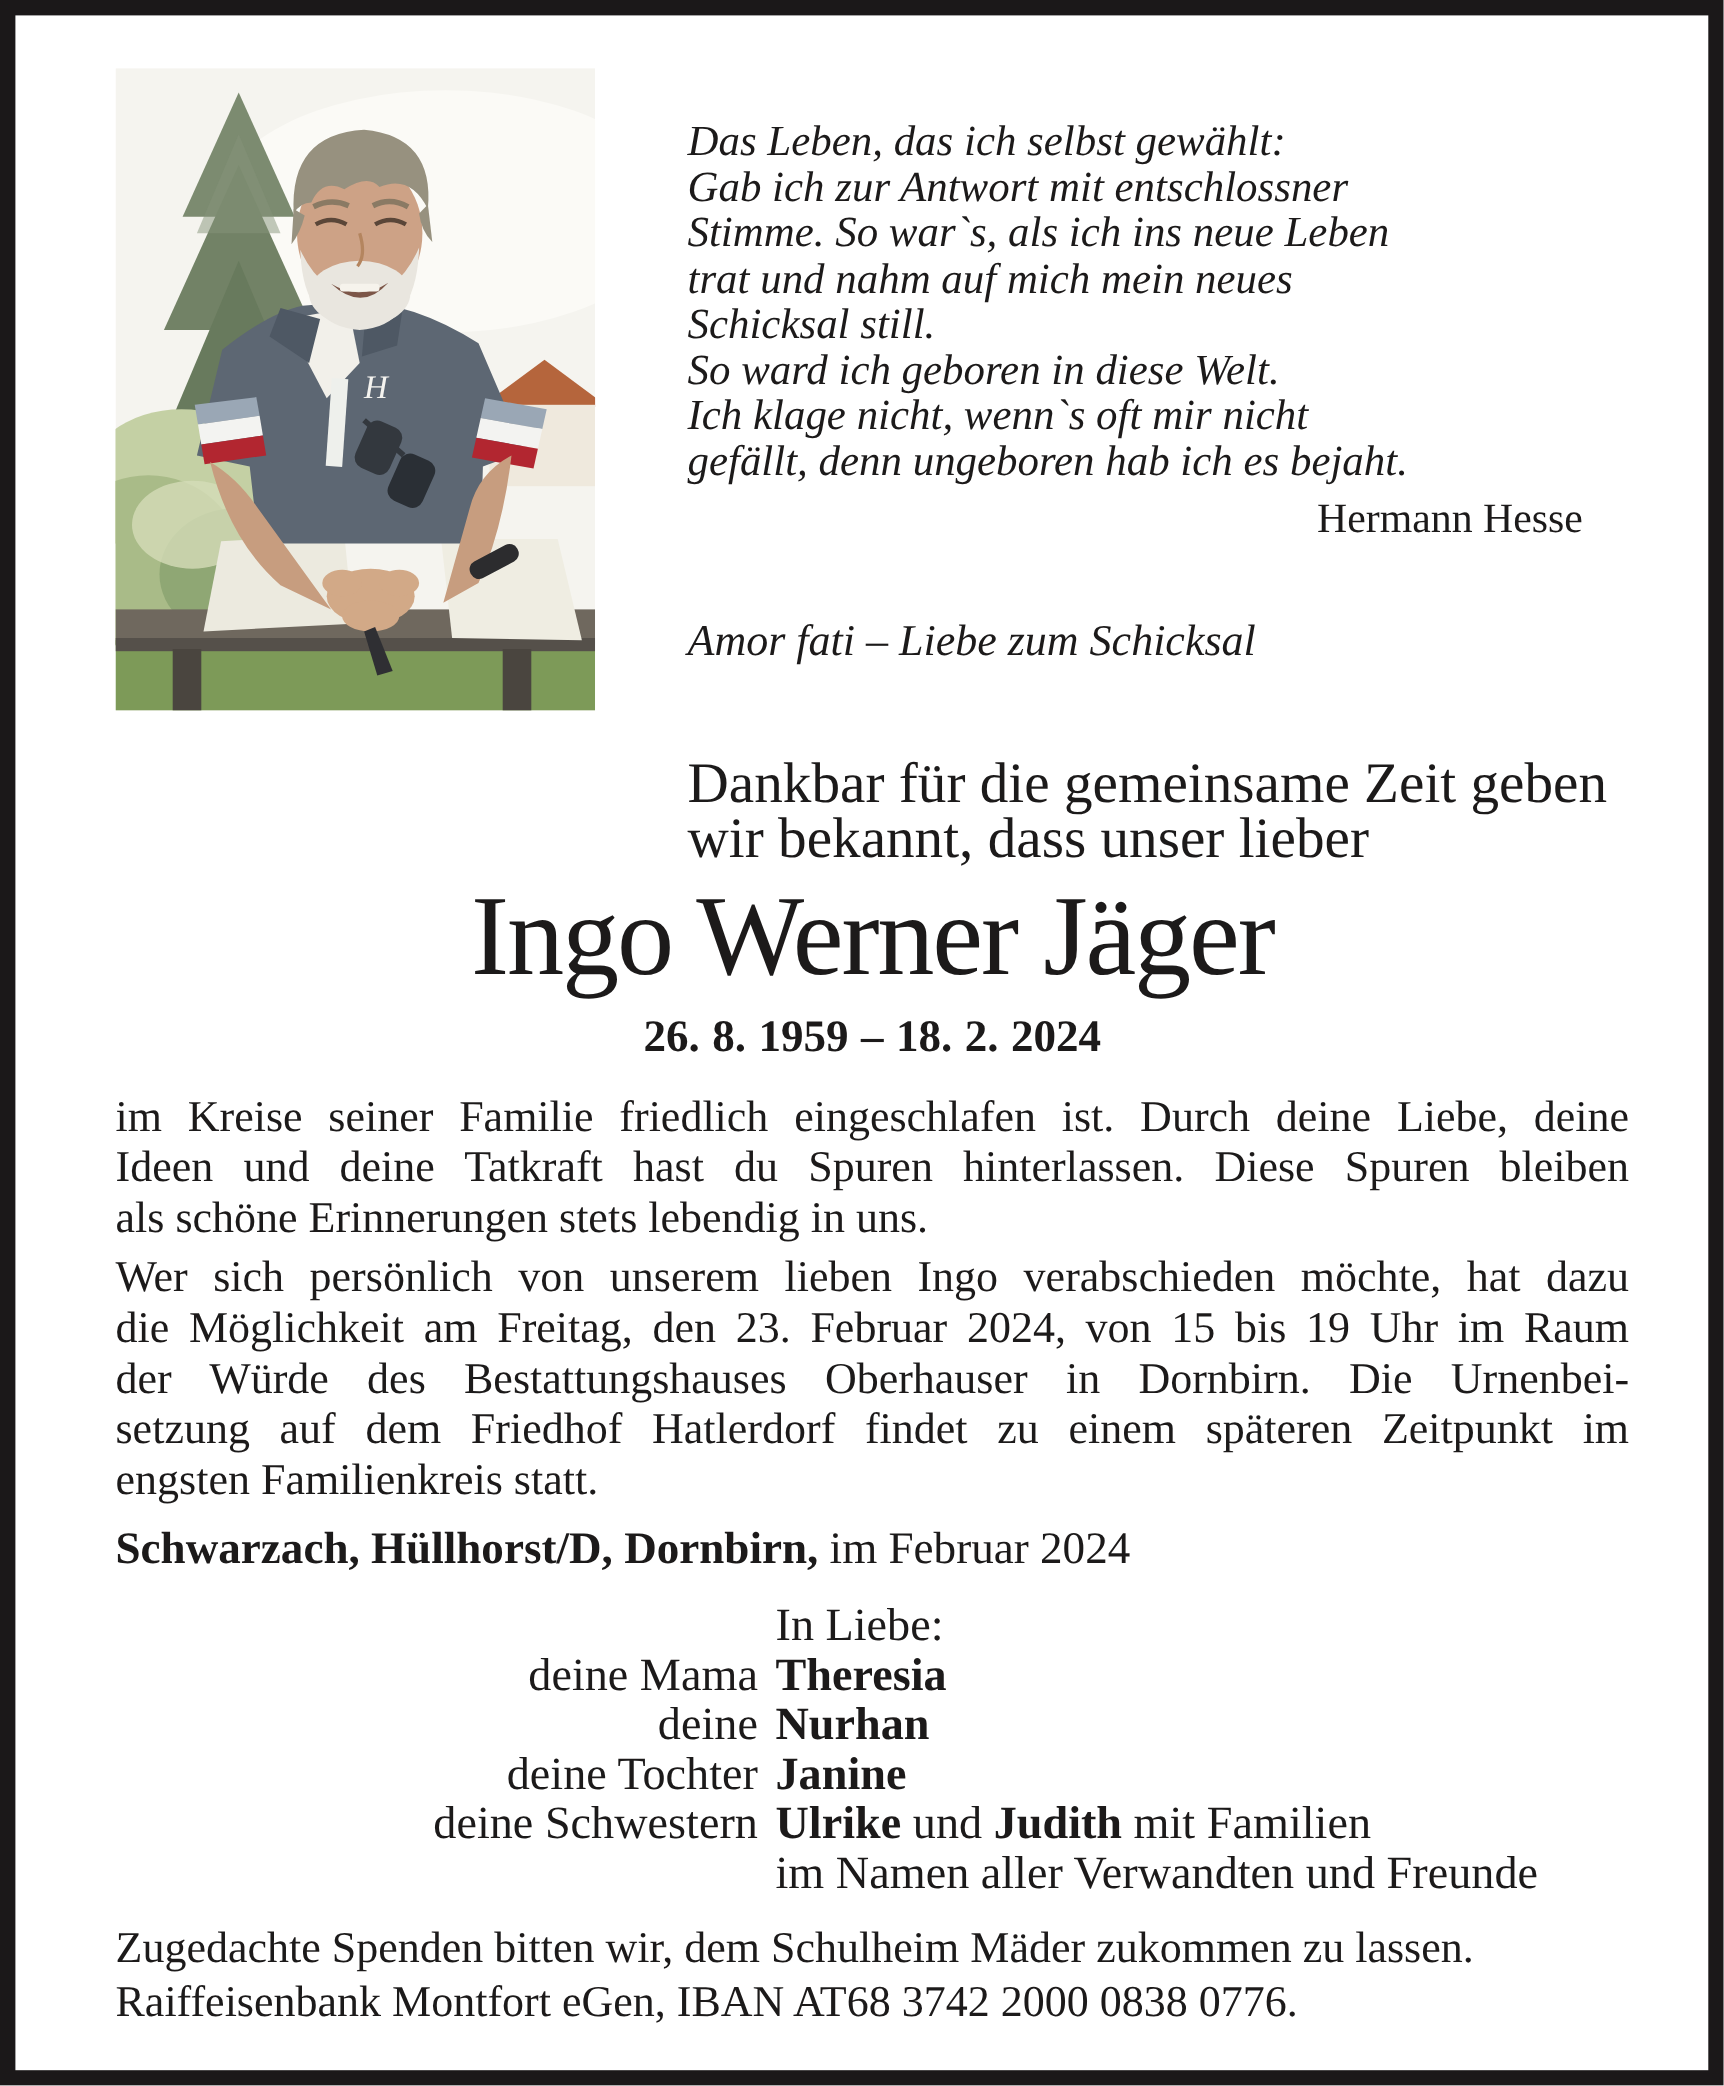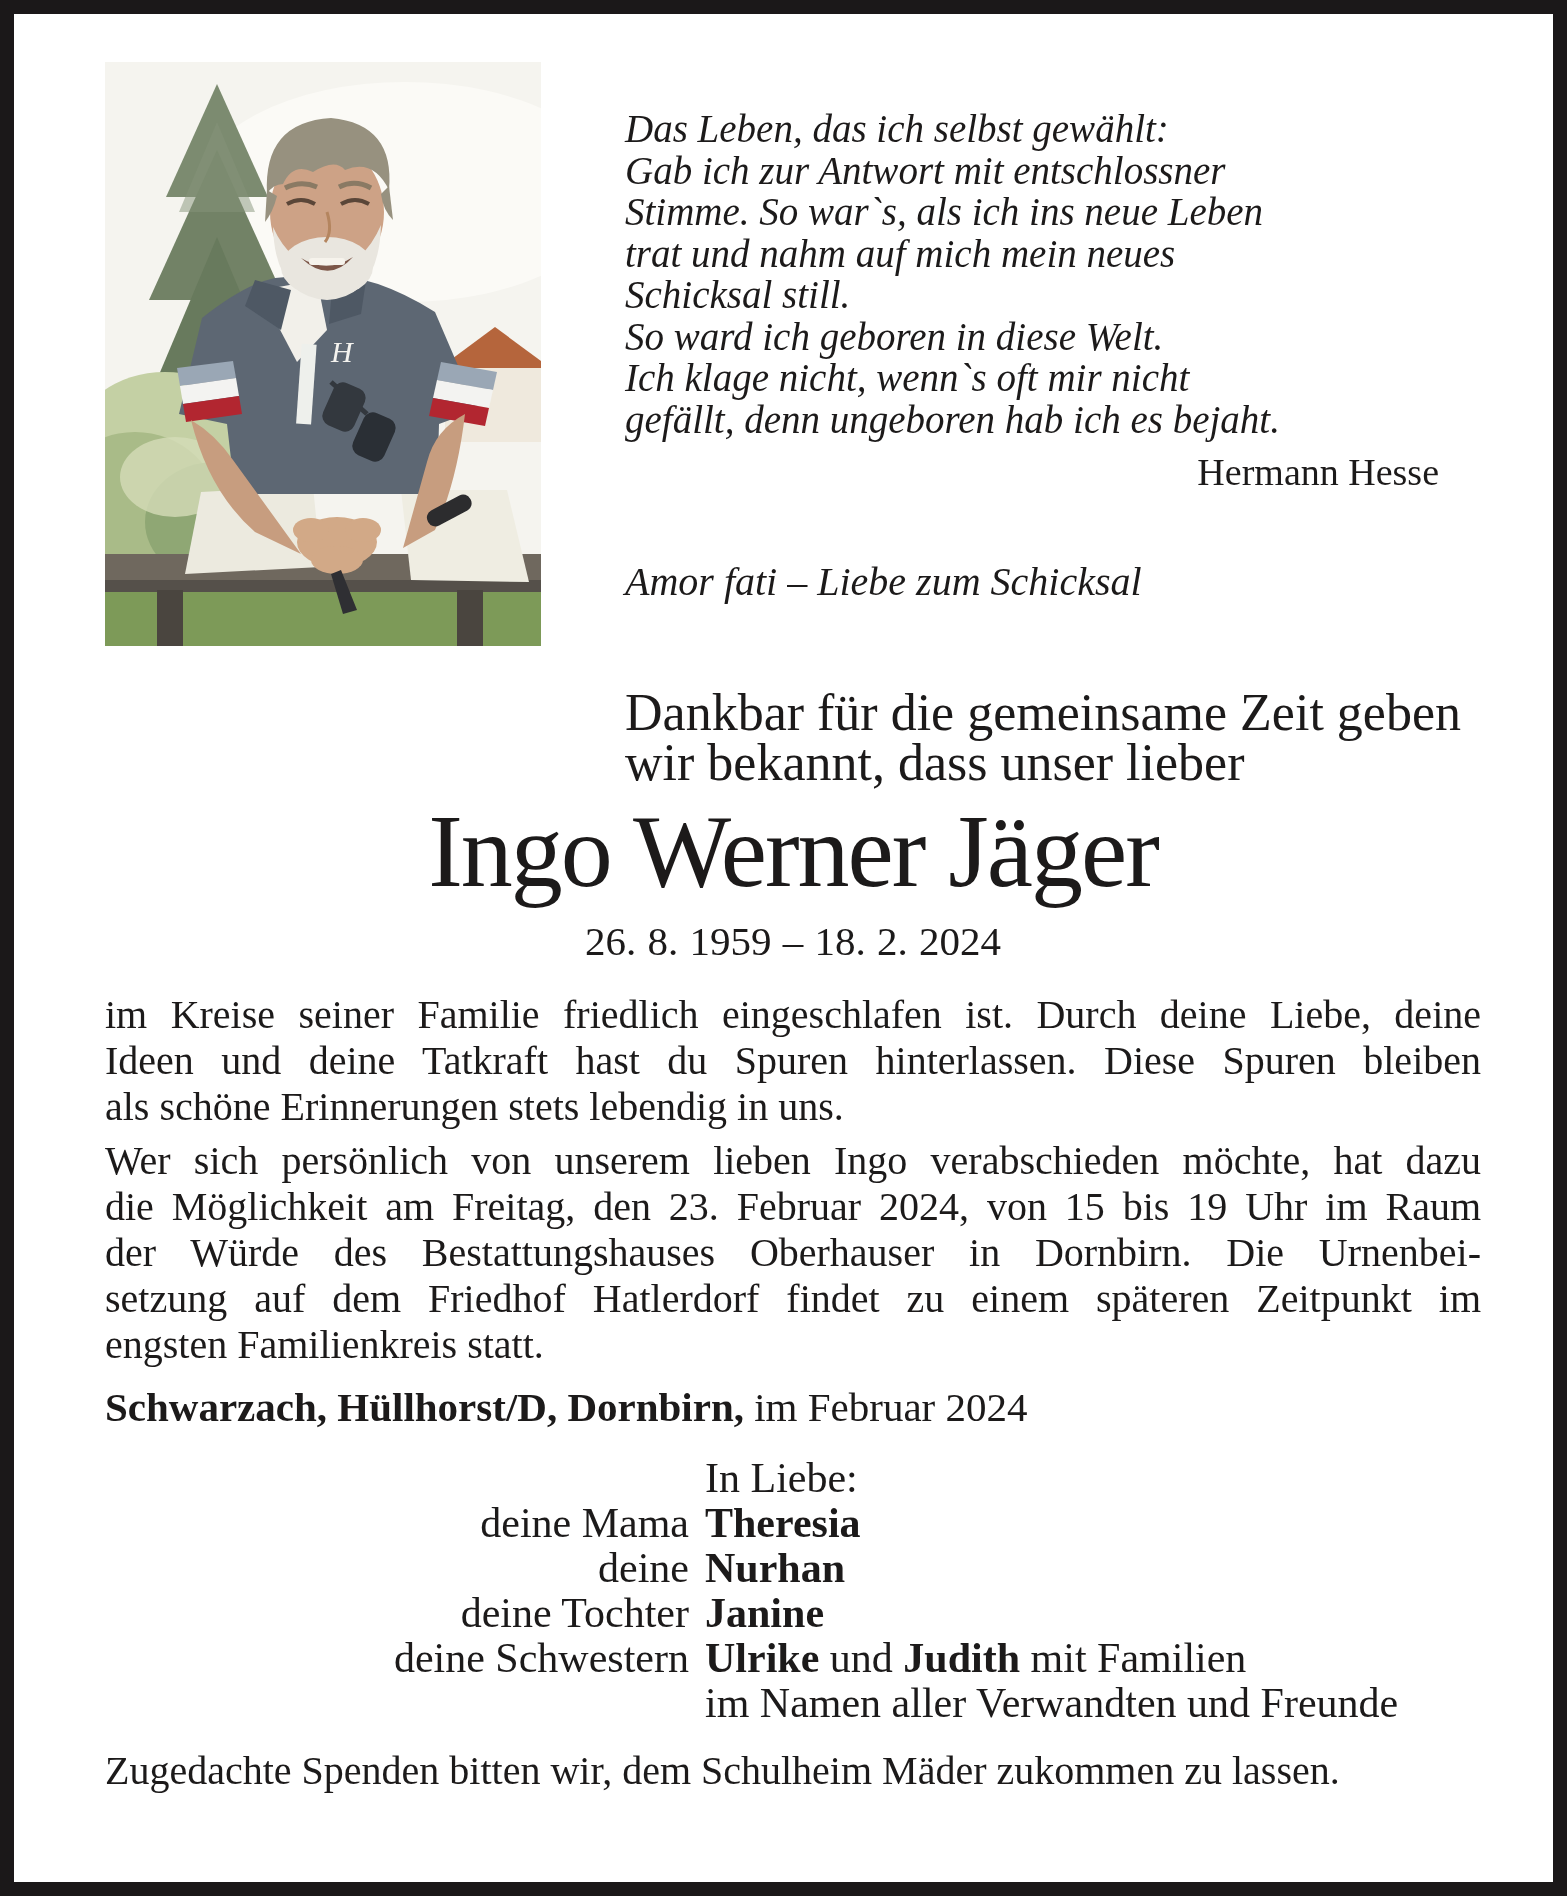--- a/index.html
+++ b/index.html
@@ -18,21 +18,21 @@
   .top{margin-top:48px;display:flex;gap:84px;}
   .photo{flex:none;width:436px;height:584px;display:block;}
   .right-col{flex:1;padding-top:46px;min-width:0;}
   .poem .line{font-size:39px;line-height:41.5px;font-style:italic;white-space:nowrap;}
   .attribution{margin-top:12px;font-size:38px;line-height:40px;text-align:right;padding-right:42px;}
   .motto{margin-top:68px;font-size:40px;line-height:44px;font-style:italic;}
   .announce{margin-top:84px;}
   .announce .line{font-size:52px;line-height:50px;}
   
   .name{margin-top:8px;text-align:center;font-size:104px;line-height:110px;letter-spacing:-2px;}
-  .dates{margin-top:12px;text-align:center;font-size:41px;line-height:46px;font-weight:normal;word-spacing:1px;}
+  .dates{margin-top:12px;text-align:center;font-size:41px;line-height:46px;font-weight:bold;word-spacing:1px;}
   
   .para .line{font-size:40px;line-height:46px;text-align:justify;text-align-last:justify;}
   .para .line:last-child{text-align-last:left;}
   .para1{margin-top:28px;}
   .para2{margin-top:8px;}
   .location{margin-top:16px;font-size:41px;line-height:46px;}
   .location b{font-weight:bold;}
   
   .closing{margin-top:26px;font-size:42px;line-height:45px;}
   .closing .heading{padding-left:600px;}
@@ -205,16 +205,17 @@
         <span class="cnames"><b>Ulrike</b><span> und </span><b>Judith</b><span> mit Familien</span></span>
       </div>
       <div class="crow">
         <span class="clabel"></span>
         <span class="cnames"><b></b><span></span><b></b><span>im Namen aller Verwandten und Freunde</span></span>
       </div>
     </div>
 
     <div class="donation">
         <div class="line">Zugedachte Spenden bitten wir, dem Schulheim Mäder zukommen zu lassen.</div>
+        <div class="line">Raiffeisenbank Montfort eGen, IBAN AT68 3742 2000 0838 0776.</div>
       </div>
 
   </div>
 </div>
 
 </body></html>

